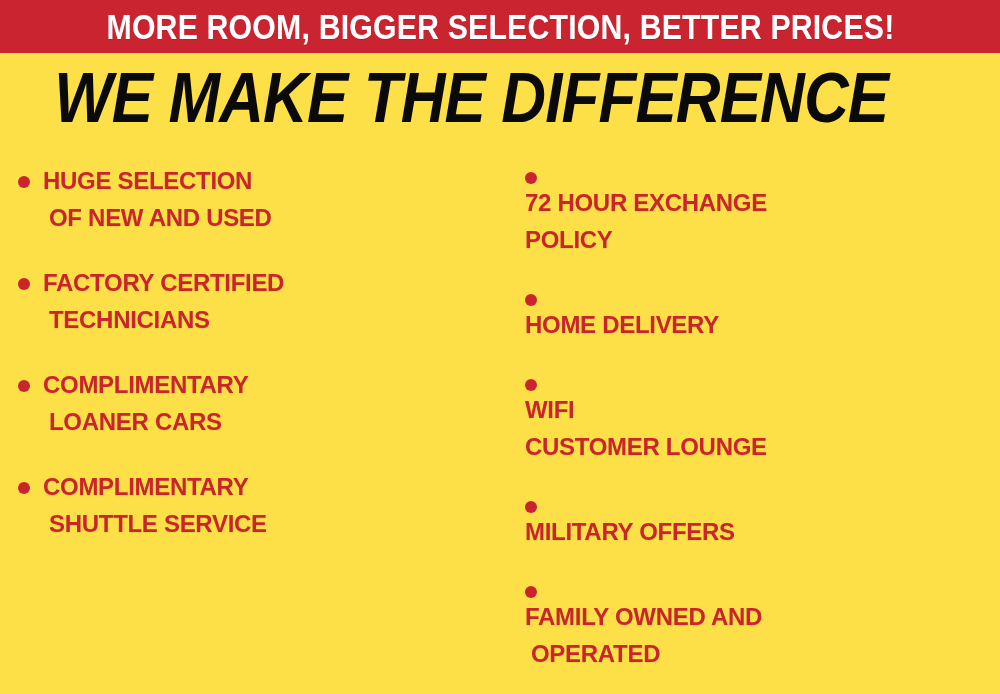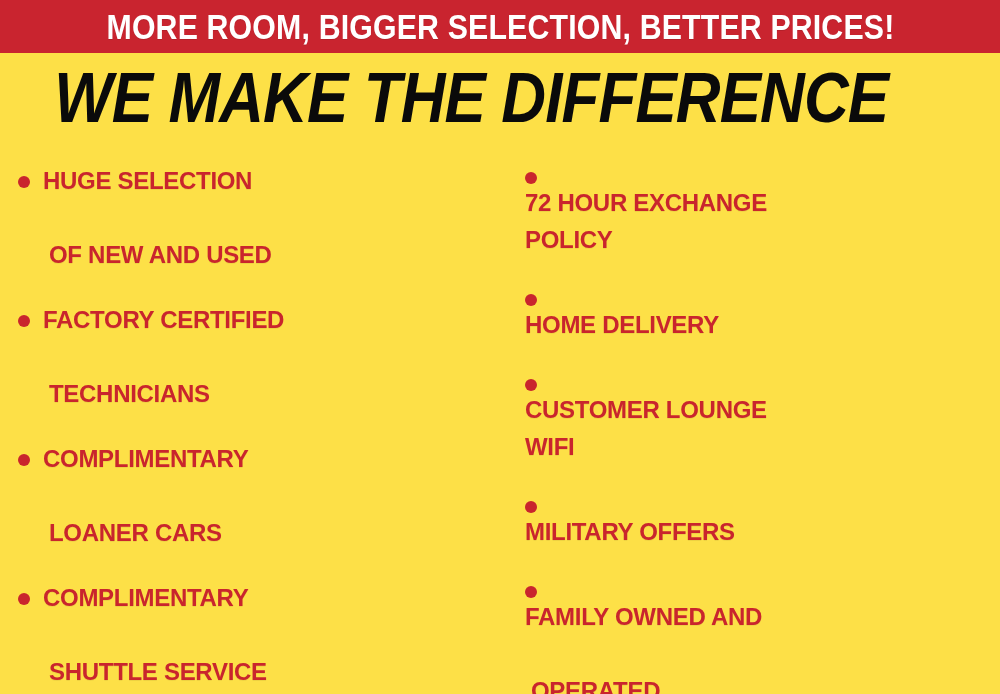--- a/index.html
+++ b/index.html
@@ -121,21 +121,20 @@
     letter-spacing: -0.3px;
     text-transform: uppercase;
     text-shadow: 0 1px 0 rgba(0,0,0,0.06);
   }
   .bullet-text .line {
     display: block;
     white-space: nowrap;
   }
   .bullet-text .line.indent {
     padding-left: 6px;
-    margin-top: 37px;
   }
 </style>
 </head>
 <body>
 
 <div class="banner-root">
 
   <div class="top-strip">
     <span class="top-strip-text">MORE ROOM, BIGGER SELECTION, BETTER PRICES!</span>
   </div>
@@ -196,22 +195,22 @@
       <div class="bullet-item">
         <span class="bullet-dot"></span>
         <span class="bullet-text">
           <span class="line">HOME DELIVERY</span>
         </span>
       </div>
 
       <div class="bullet-item">
         <span class="bullet-dot"></span>
         <span class="bullet-text">
+          <span class="line">WIFI</span>
           <span class="line">CUSTOMER LOUNGE</span>
-          <span class="line">WIFI</span>
         </span>
       </div>
 
       <div class="bullet-item">
         <span class="bullet-dot"></span>
         <span class="bullet-text">
           <span class="line">MILITARY OFFERS</span>
         </span>
       </div>
 

